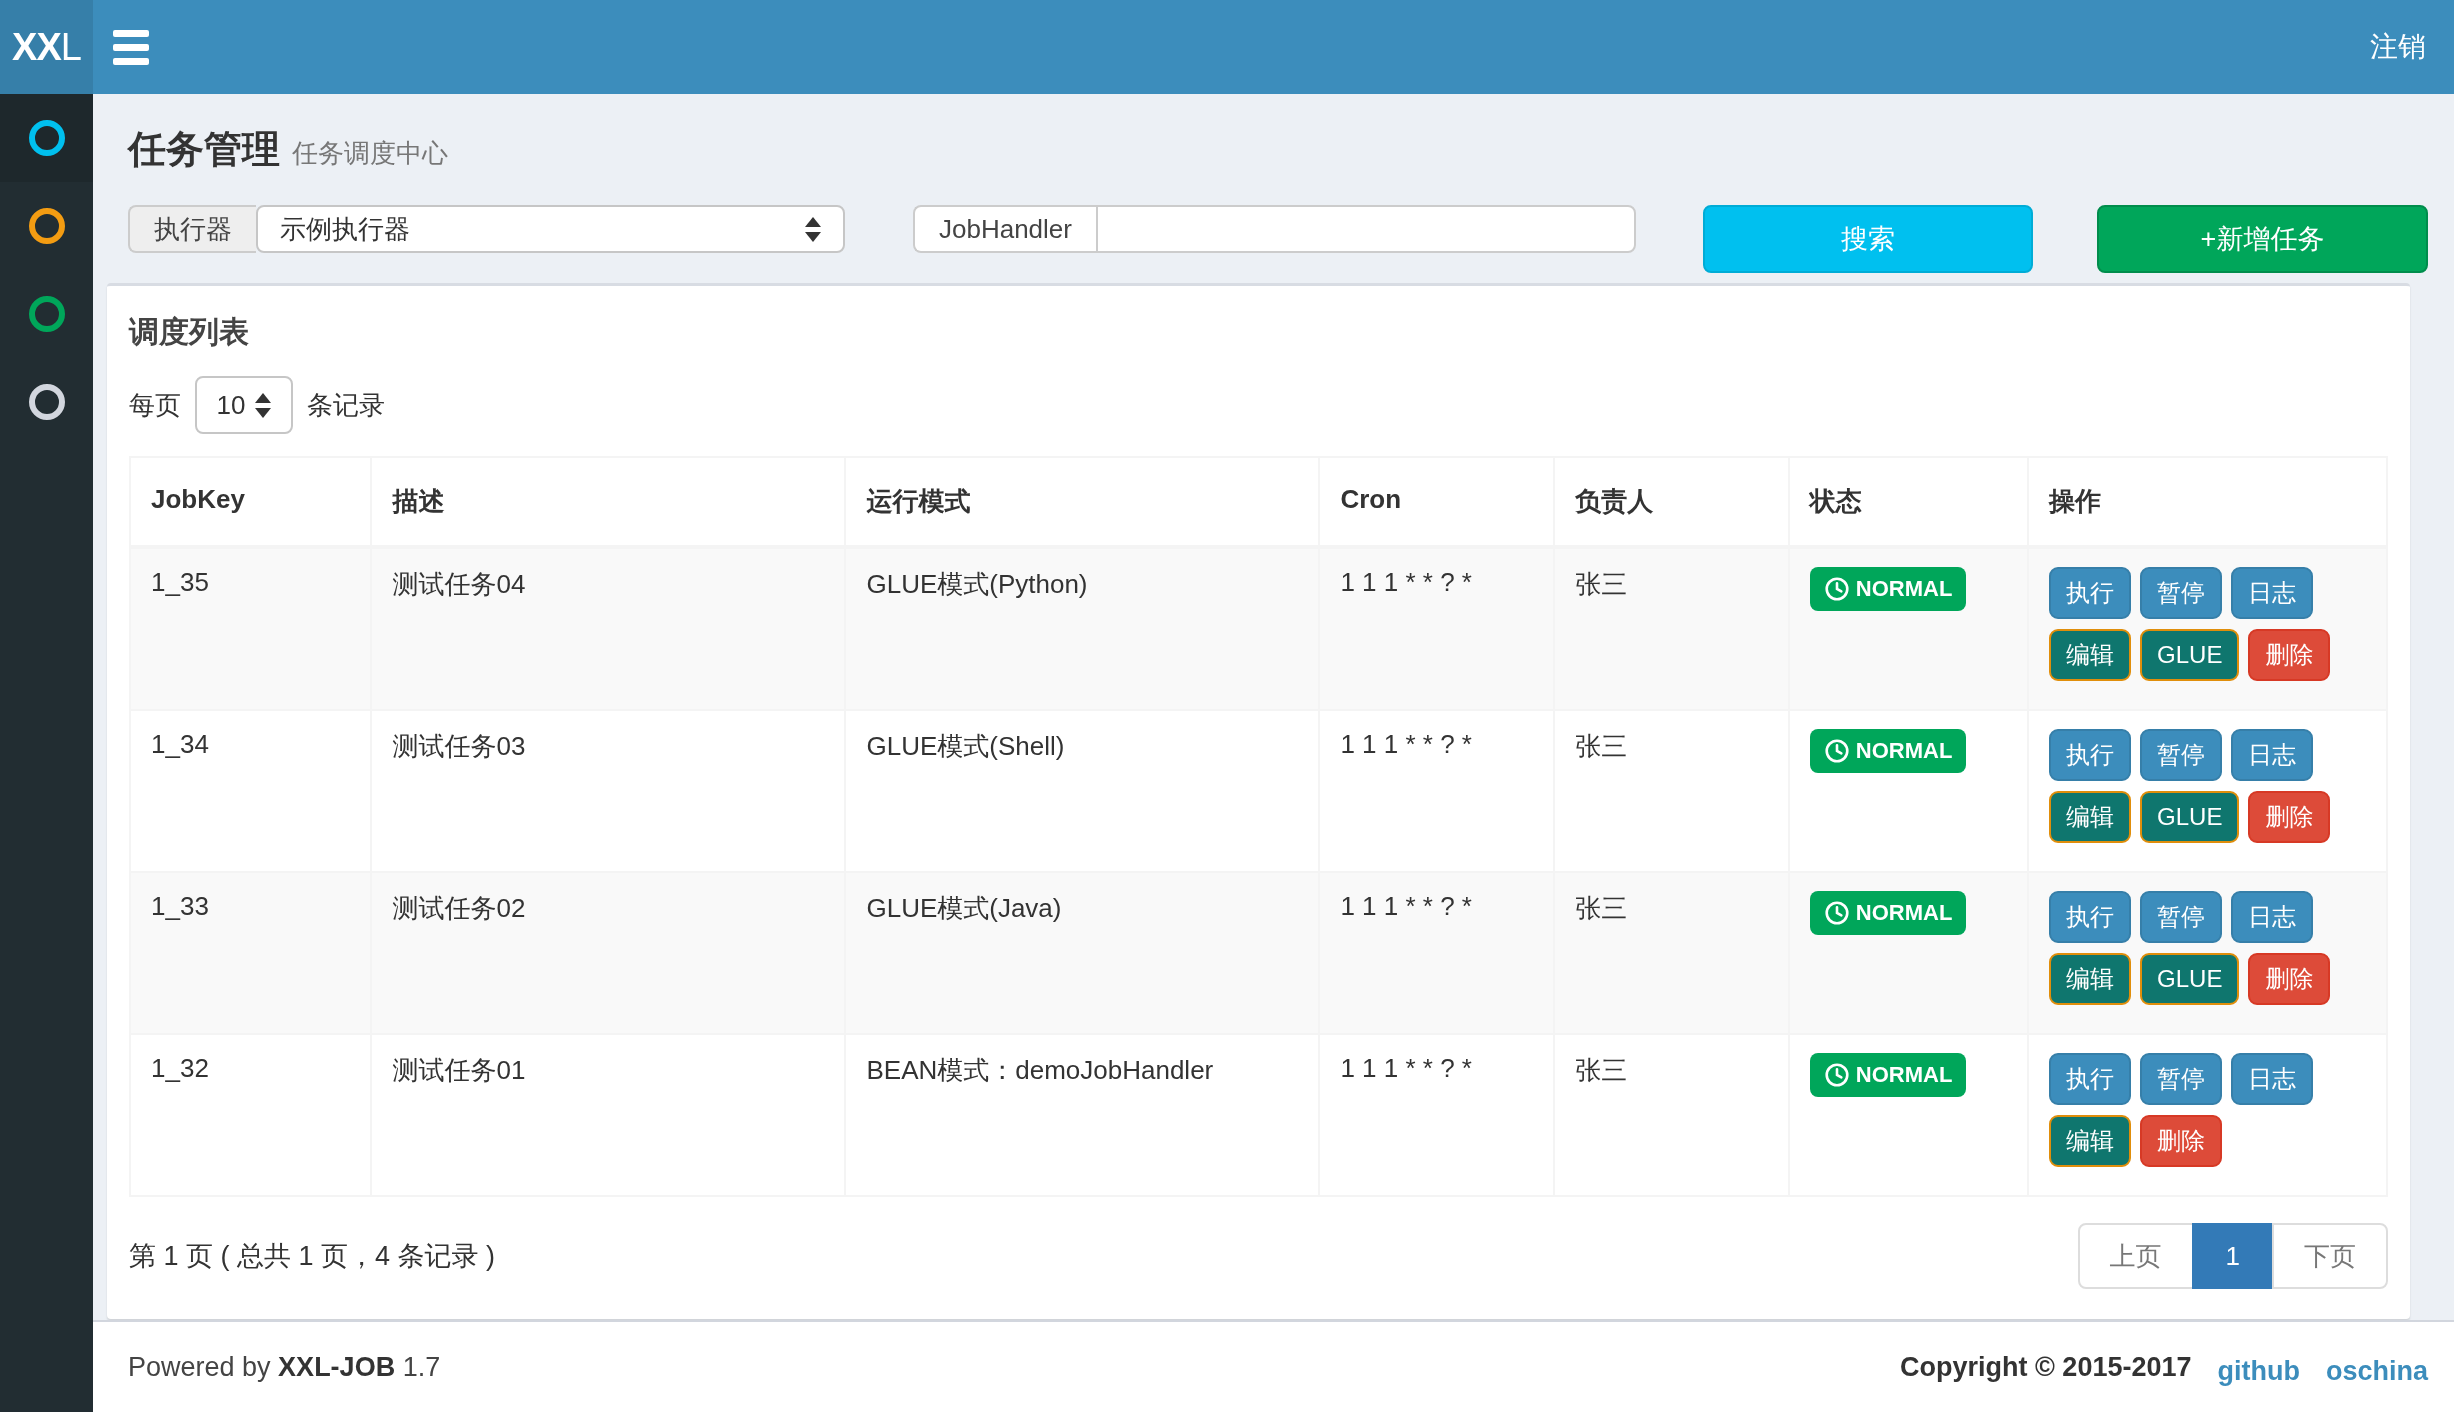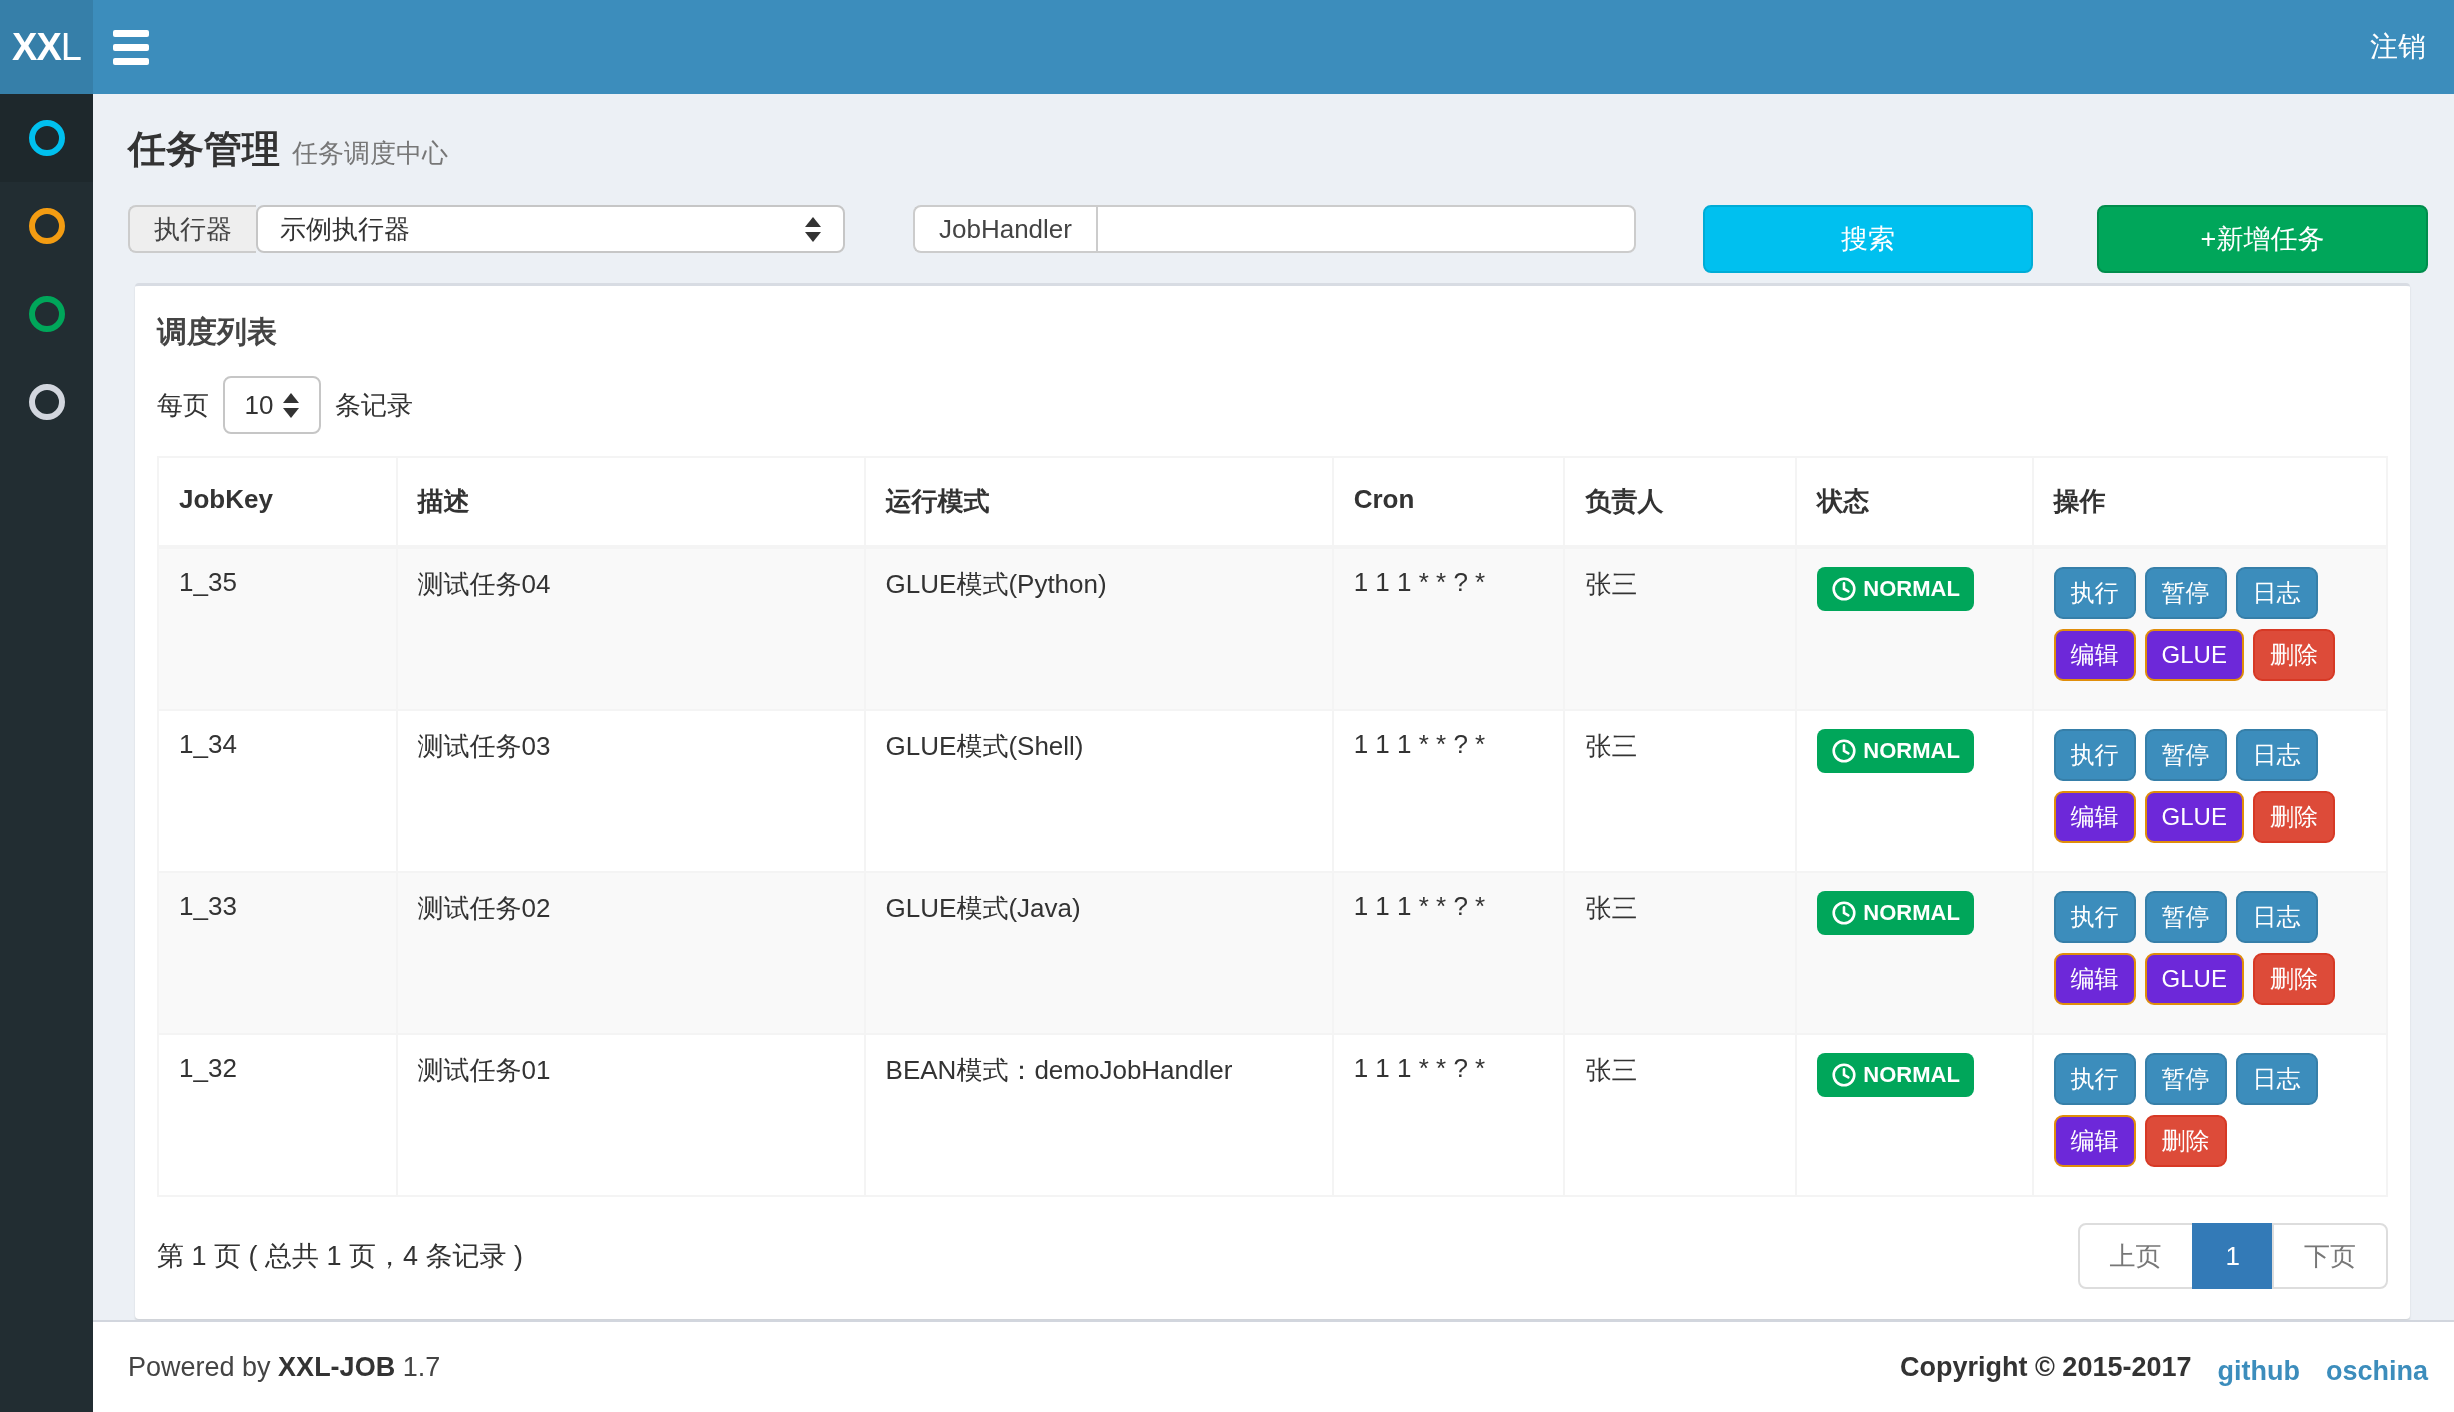--- a/index.html
+++ b/index.html
@@ -36,38 +36,38 @@
   .select-box { flex:1; background:#fff; border:2px solid #c6c6c6; border-radius:8px; display:flex; align-items:center; padding:0 22px; font-size:26px; cursor:pointer; }
   .select-box .sel-label { flex:1; }
   .ig-input { flex:1; background:#fff; border:2px solid #ccc; border-radius:0 8px 8px 0; font-size:26px; padding:0 20px; outline:none; font-family:inherit; }
   .arrows { display:flex; flex-direction:column; gap:5px; margin-left:12px; }
   .tri-up { width:0; height:0; border-left:8px solid transparent; border-right:8px solid transparent; border-bottom:10px solid #333; }
   .tri-down { width:0; height:0; border-left:8px solid transparent; border-right:8px solid transparent; border-top:10px solid #333; }
   .btn { border:2px solid transparent; border-radius:8px; font-size:27px; color:#fff; cursor:pointer; font-family:inherit; height:68px; }
   .btn-search { width:330px; margin-left:67px; background:#00c0ef; border-color:#00acd6; }
   .btn-add { width:331px; margin-left:64px; background:#00a65a; border-color:#008d4c; }
   
-  .box { background:#fff; margin:10px 44px 0 42px; border-top:3px solid #d8dce3; border-radius:4px; box-shadow:0 2px 2px rgba(0,0,0,.12); padding:18px 22px 30px 22px; }
+  .box { background:#fff; margin:10px 44px 0 14px; border-top:3px solid #d8dce3; border-radius:4px; box-shadow:0 2px 2px rgba(0,0,0,.12); padding:18px 22px 30px 22px; }
   .box-title { font-size:30px; font-weight:600; color:#444; padding:8px 0 0 0; height:46px; }
   .length-row { margin-top:26px; display:flex; align-items:center; font-size:26px; color:#333; height:58px; }
   .length-select { width:98px; height:58px; border:2px solid #c6c6c6; border-radius:8px; background:#fff; display:flex; align-items:center; justify-content:center; padding:0 10px; margin:0 14px; font-size:26px; cursor:pointer; }
   .length-select .arrows { margin-left:10px; }
   
   table { width:100%; border-collapse:collapse; table-layout:fixed; margin-top:22px; font-size:26px; }
   th,td { border:2px solid #f4f4f4; text-align:left; vertical-align:top; }
   thead th { font-weight:700; padding:26px 20px; border-bottom-width:4px; height:90px; }
   tbody td { padding:18px 20px; height:145px; }
   tbody tr:nth-child(odd) { background:#f9f9f9; }
   col.c1{width:10.7%} col.c2{width:21%} col.c3{width:21%} col.c4{width:10.4%} col.c5{width:10.4%} col.c6{width:10.6%} col.c7{width:15.9%}
   .badge { display:inline-flex; align-items:flex-end; gap:6px; background:#00a65a; color:#fff; font-weight:700; font-size:22px; border-radius:8px; padding:9px 14px; }
   .badge svg { display:block; }
   .act-line { display:flex; gap:9px; margin-bottom:10px; }
   .abtn { border:2px solid transparent; border-radius:9px; color:#fff; font-size:24px; padding:8px 15px; cursor:pointer; font-family:inherit; white-space:nowrap; }
   .abtn.blue { background:#3c8dbc; border-color:#367fa9; }
-  .abtn.orange { background:#6d28d9; border-color:#e08e0b; }
+  .abtn.orange { background:#0f766e; border-color:#e08e0b; }
   .abtn.red { background:#dd4b39; border-color:#d73925; }
   
   .table-foot { display:flex; justify-content:space-between; align-items:center; margin-top:26px; }
   .dt-info { font-size:27px; color:#333; }
   .pagination { display:flex; }
   .page-btn { height:66px; line-height:62px; padding:0 30px; border:2px solid #ddd; background:#fff; color:#777; font-size:26px; cursor:pointer; margin-left:-2px; }
   .page-btn.first { border-radius:8px 0 0 8px; margin-left:0; }
   .page-btn.last { border-radius:0 8px 8px 0; }
   .page-btn.active { background:#337ab7; border-color:#337ab7; color:#fff; padding:0 32px; }
   

